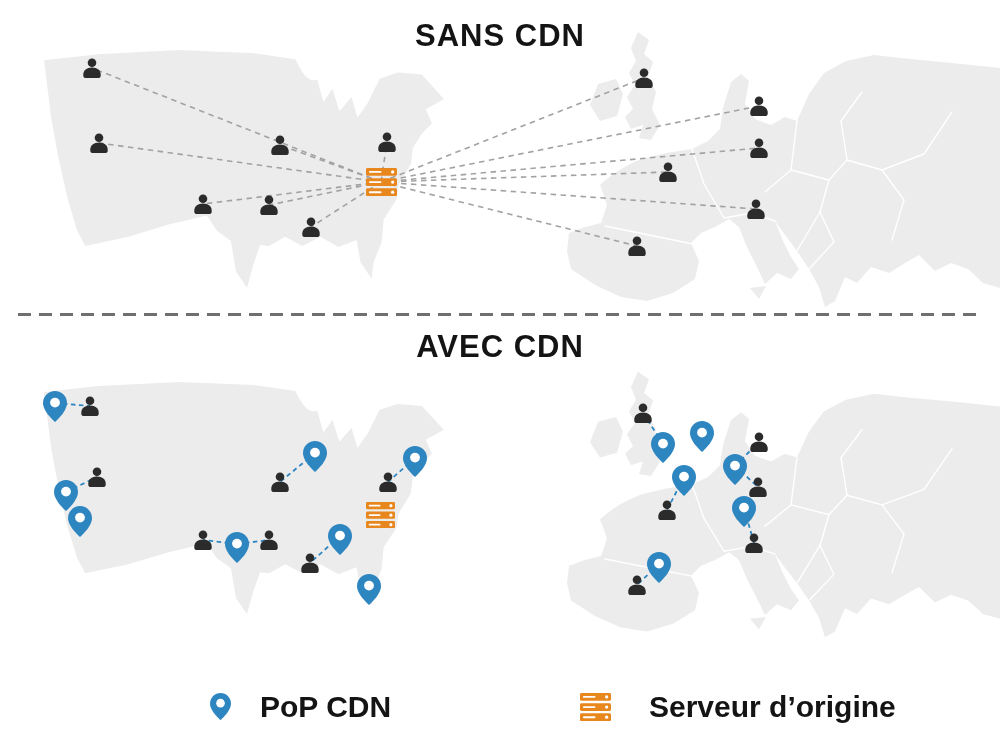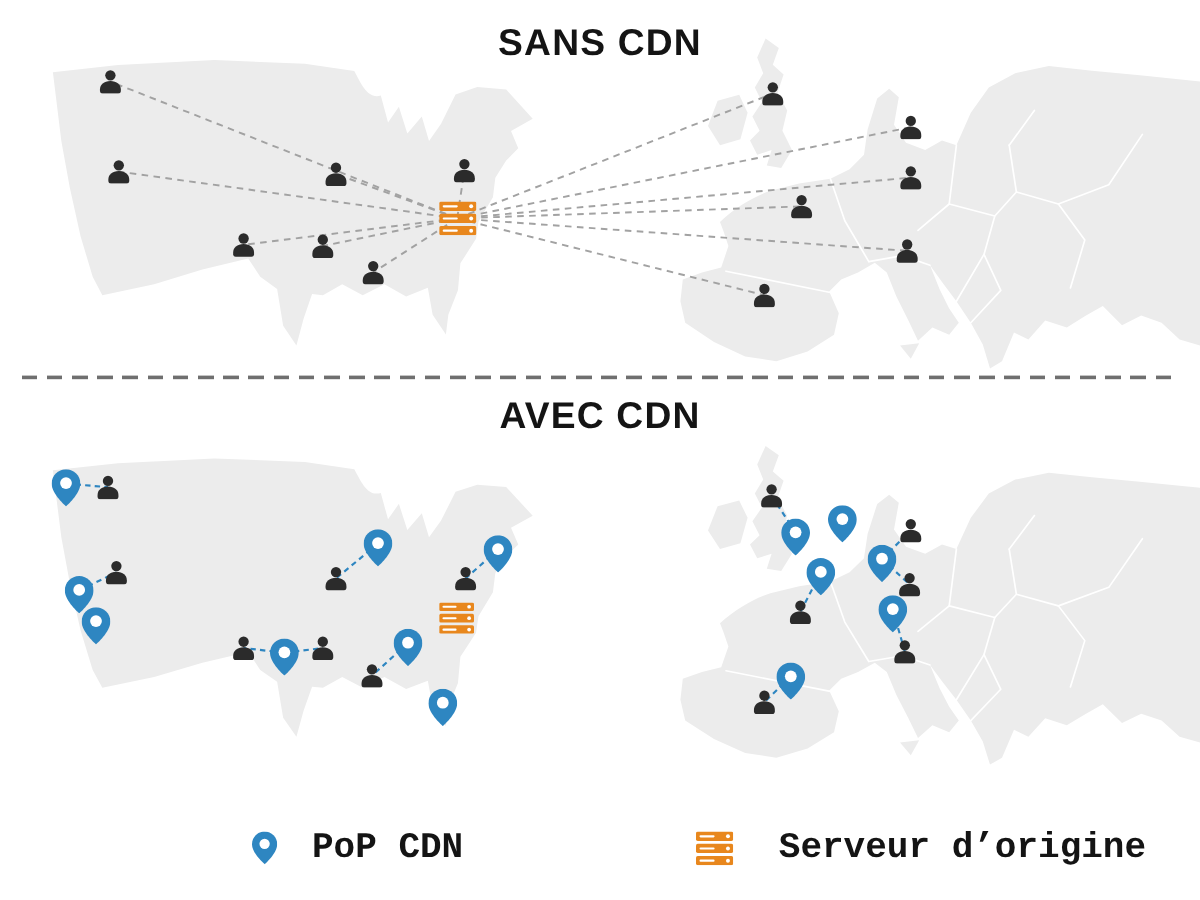--- a/index.html
+++ b/index.html
@@ -23,21 +23,21 @@
   #us-map-top{left:28px;top:46px;}
   #eu-map-top{left:552px;top:22px;}
   #us-map-bottom{left:28px;top:378px;}
   #eu-map-bottom{left:552px;top:362px;}
   .lines-overlay{position:absolute;left:0;top:0;z-index:2;pointer-events:none;}
   #icons-layer{position:absolute;left:0;top:0;width:100%;height:100%;z-index:3;}
   .diagram-icon{position:absolute;line-height:0;}
   .legend{position:absolute;left:0;top:0;width:100%;height:0;z-index:4;}
   .legend-item{
     position:absolute;display:flex;align-items:center;
-    font-size:30px;font-weight:700;color:#141414;line-height:1;font-family:Liberation Mono, monospace;
+    font-size:30px;font-weight:700;color:#141414;line-height:1;
   }
   .legend-item .legend-icon{line-height:0;}
   #legend-item-pop{left:210px;top:692px;gap:29px;}
   #legend-item-origin{left:580px;top:692px;gap:38px;}
 </style>
 </head>
 <body>
 
 <div class="canvas">
 

